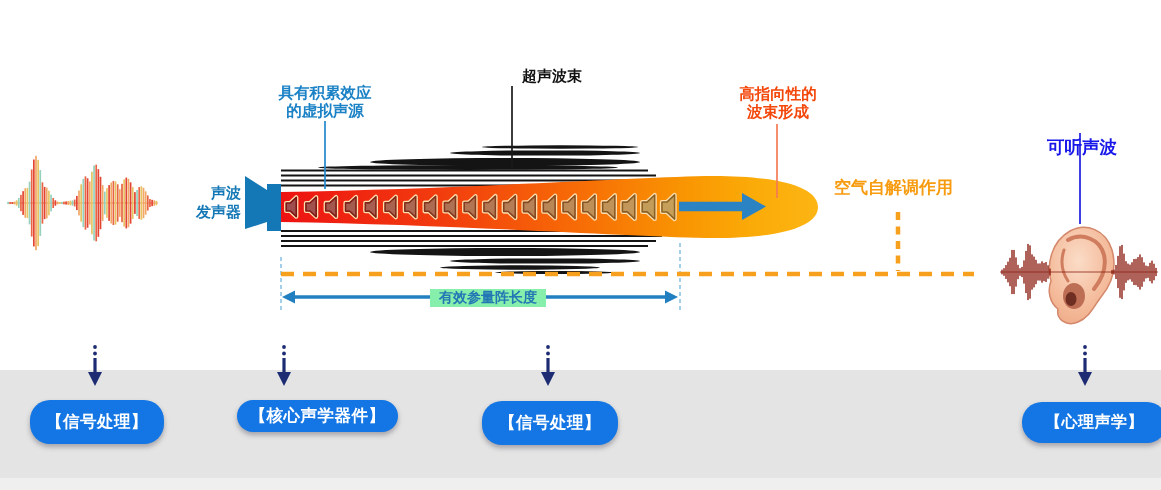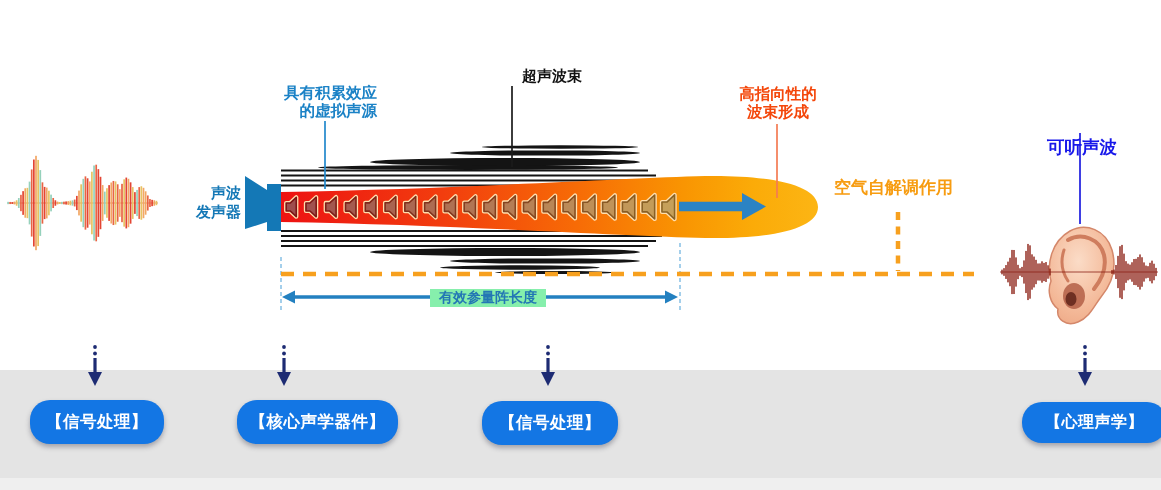--- a/index.html
+++ b/index.html
@@ -7,33 +7,33 @@
     position:relative;width:1161px;height:490px;overflow:hidden;
     background:#ffffff;
     font-family:"Liberation Sans","DejaVu Sans",sans-serif;
   }
   #gray-band{position:absolute;left:0;top:370px;width:1161px;height:120px;background:#e4e4e4;}
   #gray-band-light{position:absolute;left:0;top:478px;width:1161px;height:12px;background:#efefef;}
   #diagram-svg{position:absolute;left:0;top:0;width:1161px;height:490px;pointer-events:none;}
   .lbl{position:absolute;font-weight:bold;white-space:nowrap;}
   .lbl .ln{display:block;}
   #transducer-label{left:183px;top:183px;width:58px;text-align:right;font-size:15px;line-height:19px;color:#1478b6;}
-  #virtual-source-label{left:273px;top:84px;width:104px;text-align:right;font-size:15.5px;line-height:18px;color:#1b82c6;}
+  #virtual-source-label{left:273px;top:84px;width:104px;text-align:center;font-size:15.5px;line-height:18px;color:#1b82c6;}
   #ultrasonic-beam-label{left:481px;top:67px;width:66px;text-align:center;font-size:15px;color:#111111;margin-left:38px;}
   #directional-beam-label{left:733px;top:85px;width:90px;text-align:center;font-size:15.5px;line-height:18px;color:#f4470b;}
   #air-demodulation-label{left:834px;top:176px;width:130px;font-size:17px;color:#f79c10;}
   #array-length-label{left:430px;top:289px;font-size:14px;color:#2377b4;background:#86efac;padding:0 9px;z-index:4;}
   #audible-sound-label{left:1036px;top:103px;width:92px;text-align:center;font-size:17.5px;color:#1717ea;margin-top:32px;}
   .btn{
     position:absolute;background:#1376e4;border-radius:20px;color:#ffffff;
     font-weight:bold;font-size:16.5px;display:flex;align-items:center;justify-content:center;
     box-shadow:0 3px 5px rgba(40,40,60,0.35);cursor:pointer;z-index:5;letter-spacing:0.5px;
   }
   #btn-0{left:30px;top:400px;width:134px;height:44px;}
-  #btn-1{left:237px;top:400px;width:161px;height:44px;}
+  #btn-1{left:237px;top:400px;width:161px;height:32px;}
   #btn-2{left:482px;top:401px;width:136px;height:44px;}
   #btn-3{left:1022px;top:402px;width:145px;height:41px;font-size:16px;}
 </style>
 </head>
 <body>
 
 <div id="stage">
 
   <div id="gray-band"></div>
   <div id="gray-band-light"></div>

